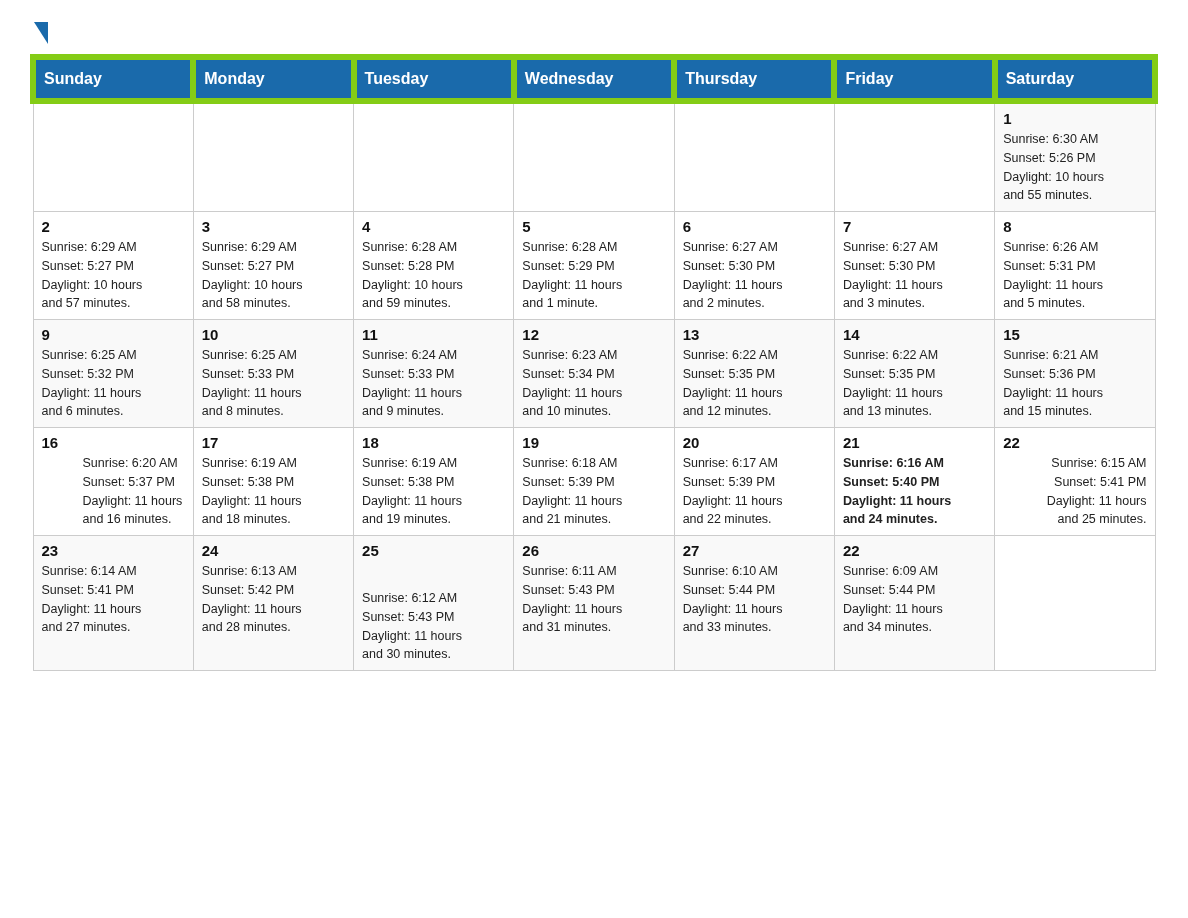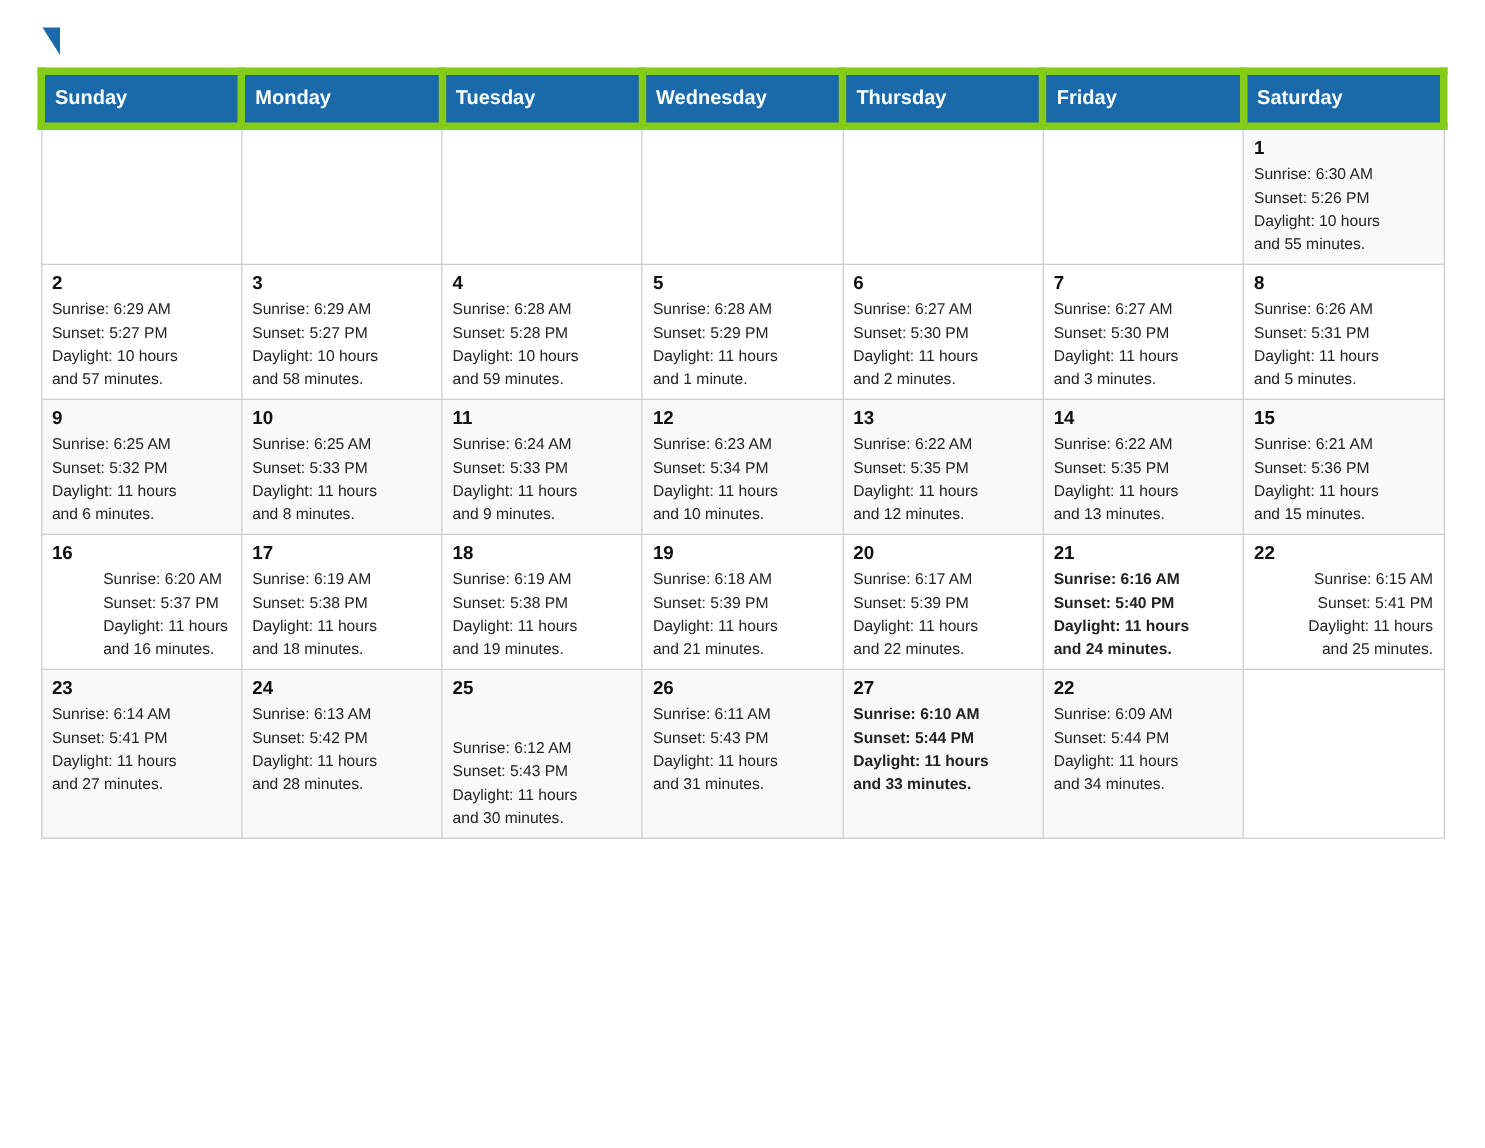--- a/index.html
+++ b/index.html
@@ -335,21 +335,21 @@
         </td>
         <td>
           <span class="day-num">26</span>
           <div class="day-info" style="white-space: pre-line;">Sunrise: 6:11 AM
 Sunset: 5:43 PM
 Daylight: 11 hours
 and 31 minutes.</div>
         </td>
         <td>
           <span class="day-num">27</span>
-          <div class="day-info" style="white-space: pre-line; font-weight: bold;">Sunrise: 6:10 AM
+          <div class="day-info" style="white-space: pre-line;">Sunrise: 6:10 AM
 Sunset: 5:44 PM
 Daylight: 11 hours
 and 33 minutes.</div>
         </td>
         <td>
           <span class="day-num">22</span>
           <div class="day-info" style="white-space: pre-line;">Sunrise: 6:09 AM
 Sunset: 5:44 PM
 Daylight: 11 hours
 and 34 minutes.</div>

